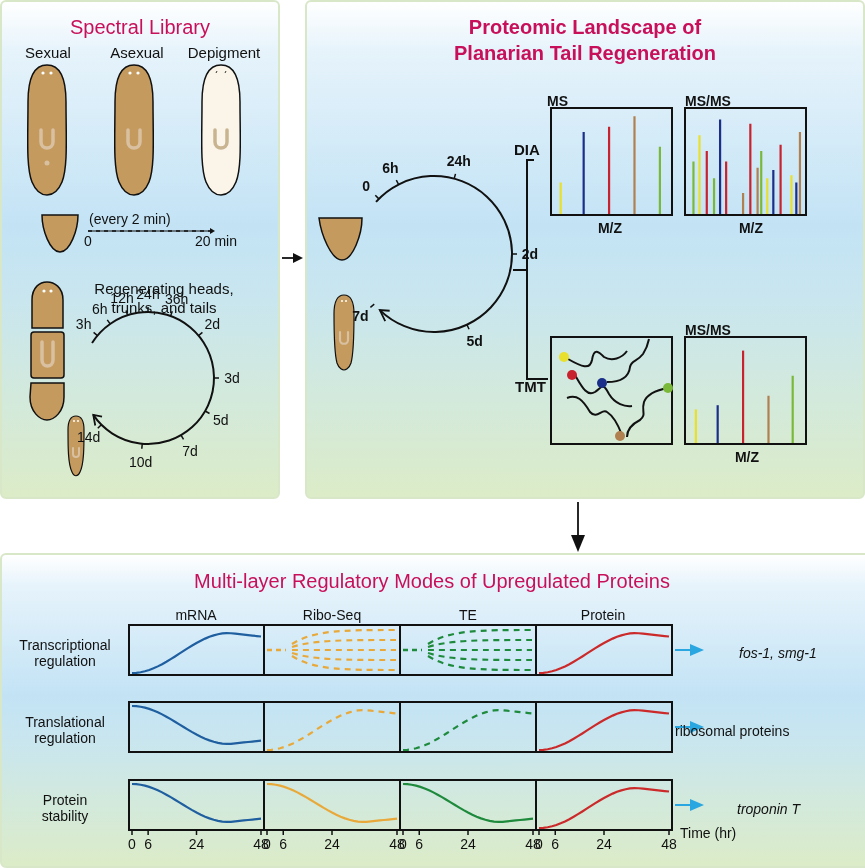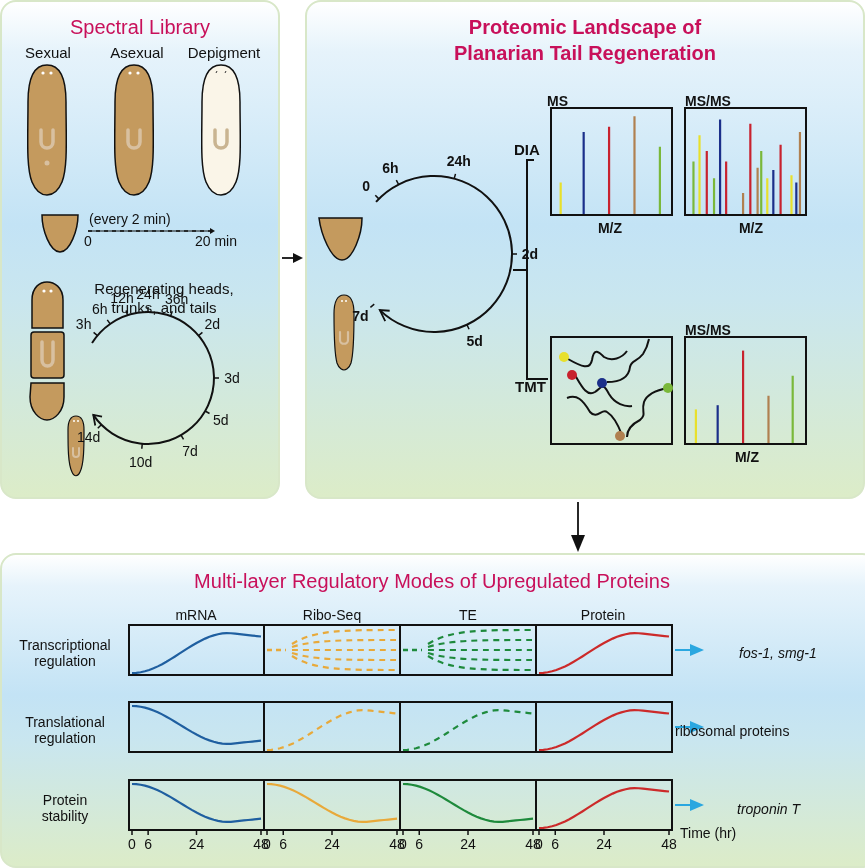--- a/index.html
+++ b/index.html
@@ -1,17 +1,17 @@
 <!DOCTYPE html>
 <html><head>
 <meta charset="utf-8">
 <style>
   html, body { margin:0; padding:0; background:#ffffff; }
   body { width:865px; height:868px; position:relative; overflow:hidden; font-family:"Liberation Sans", sans-serif; color:#111; }
-  .panel { position:absolute; border:2px solid #d8e7c8; border-radius:16px; overflow:hidden;
+  .panel { position:absolute; border:2px solid #d8e7c8; border-radius:6px; overflow:hidden;
            background: linear-gradient(to bottom, #ffffff 0%, #e6f3fb 10%, #c3e3f5 45%, #c9e6ef 60%, #dcecc8 100%); }
   .panel svg { position:absolute; left:0; top:0; }
   .title { fill:#c8105a; font-size:20px; font-family:"Liberation Sans", sans-serif; }
   .lbl { fill:#111; font-size:15px; font-family:"Liberation Sans", sans-serif; }
   .sm { fill:#111; font-size:14px; font-family:"Liberation Sans", sans-serif; }
   .it { font-style:italic; }
   svg.full { position:absolute; left:0; top:0; }
 </style>
 </head>
 <body>

